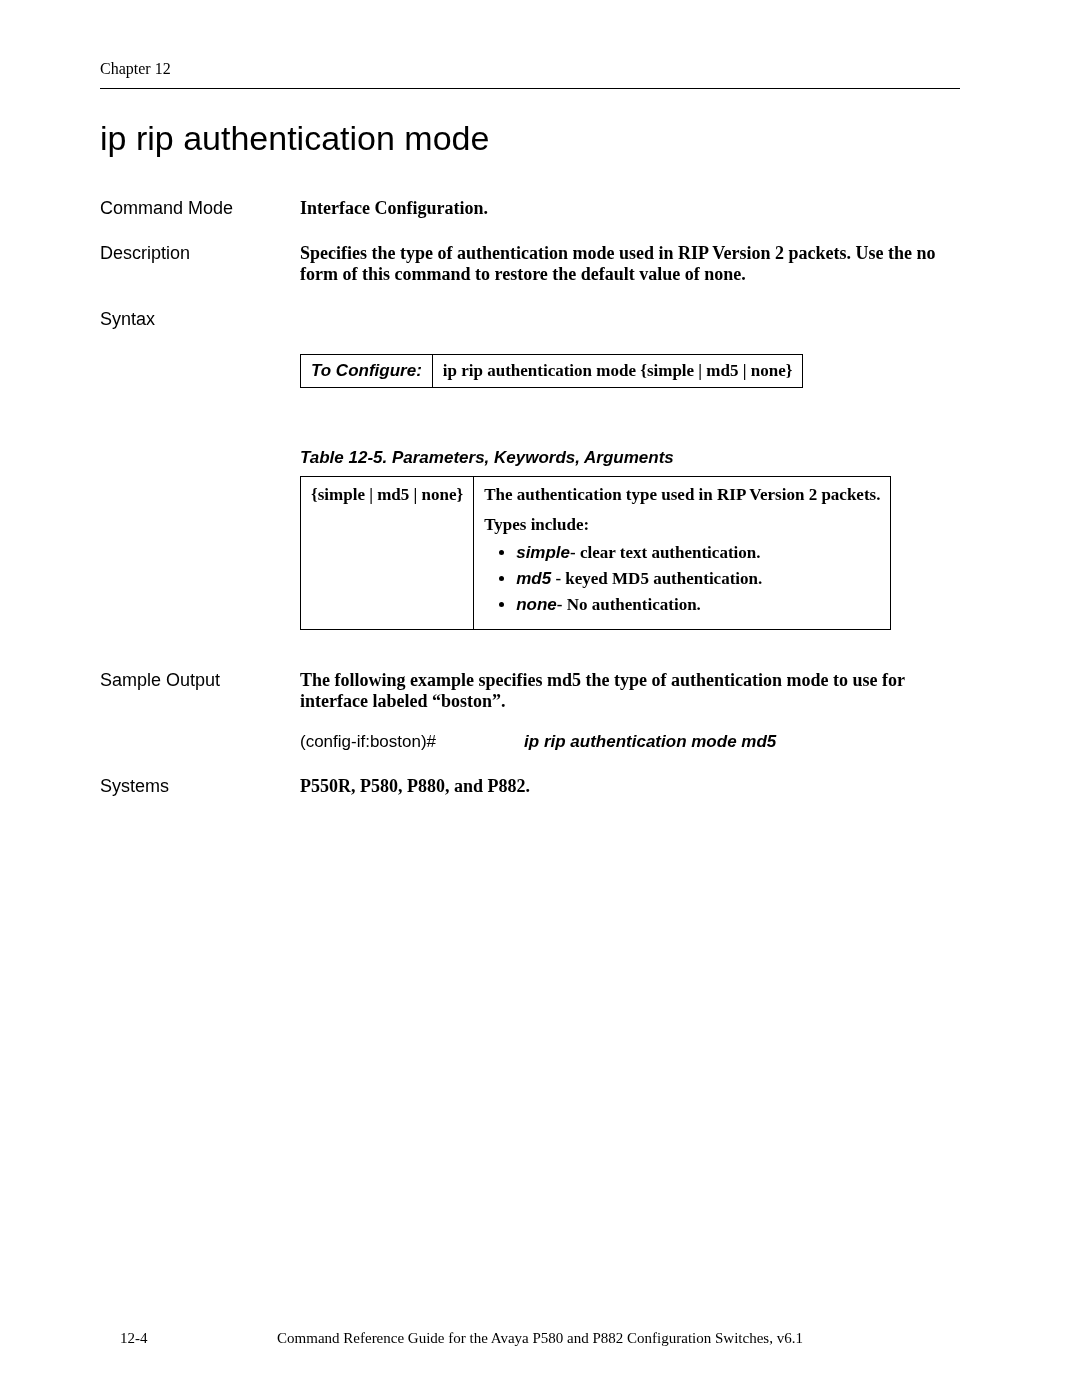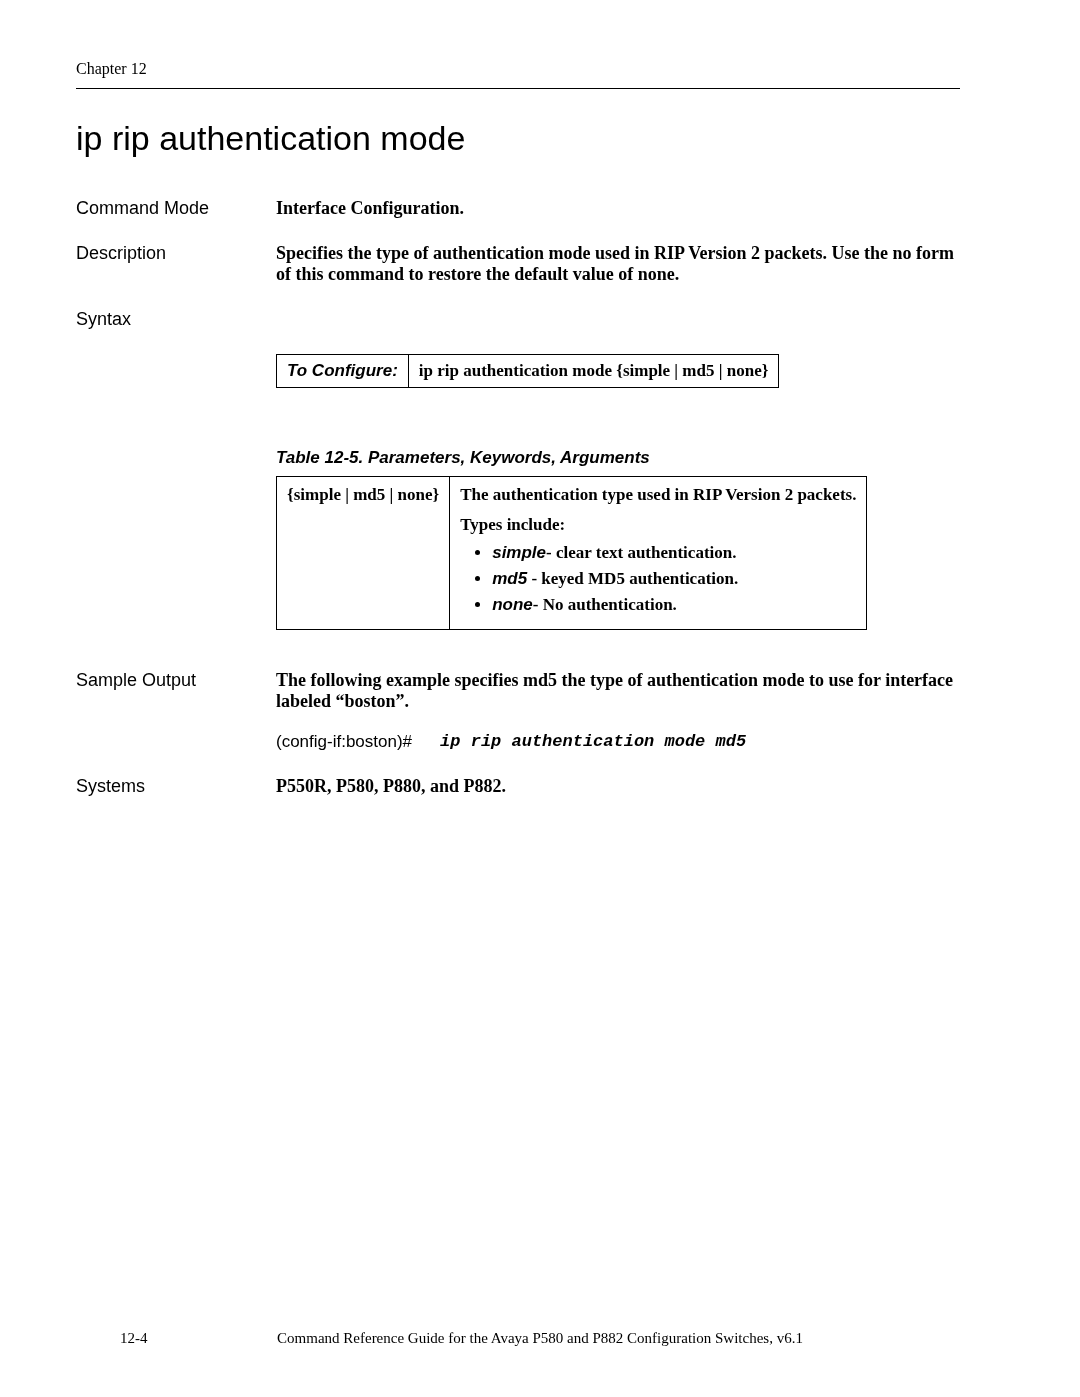--- a/index.html
+++ b/index.html
@@ -6,21 +6,21 @@
     margin: 0;
     padding: 0;
     background: #fff;
     font-family: "Times New Roman", Times, serif;
     color: #000;
     width: 1080px;
     height: 1397px;
     position: relative;
   }
   .page {
-    padding: 60px 120px 0 76px;
+    padding: 60px 120px 0 100px;
   }
   .chapter {
     font-size: 16px;
     margin-bottom: 10px;
   }
   .rule {
     border: none;
     border-top: 1.5px solid #000;
     margin: 0 0 30px 0;
   }
@@ -123,29 +123,29 @@
   .sample-block {
     margin-bottom: 24px;
     justify-content: center;
   }
   .sample-block .value-col .bold {
     margin-bottom: 20px;
     display: block;
   }
   .cmdline {
     display: flex;
-    gap: 28px;
+    gap: 88px;
     font-size: 17px;
   }
   .cmdline .prompt {
     font-family: Arial, Helvetica, sans-serif;
     font-weight: 400;
   }
   .cmdline .cmd {
-    font-family: Liberation Mono, monospace;
+    font-family: Liberation Sans, sans-serif;
     font-style: italic;
     font-weight: 700;
   }
   .footer {
     position: absolute;
     bottom: 50px;
     left: 120px;
     right: 120px;
     display: flex;
     justify-content: space-between;

